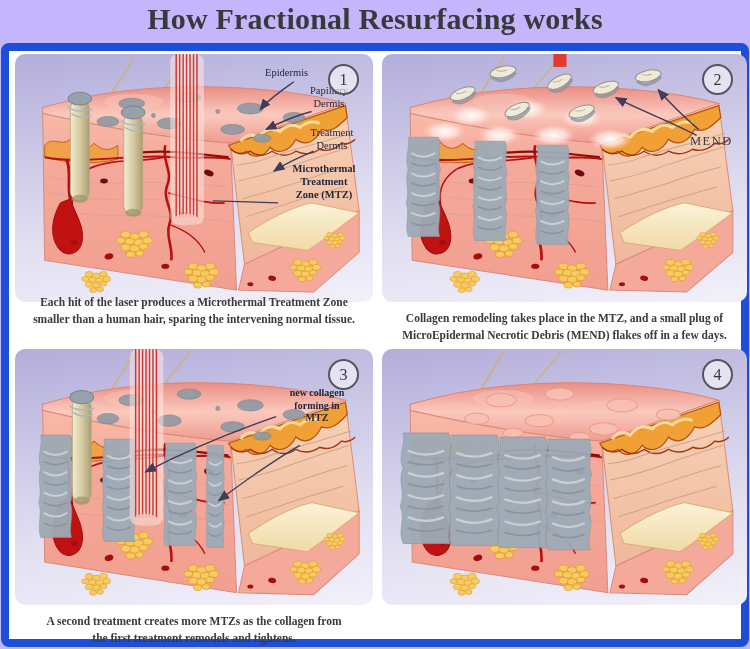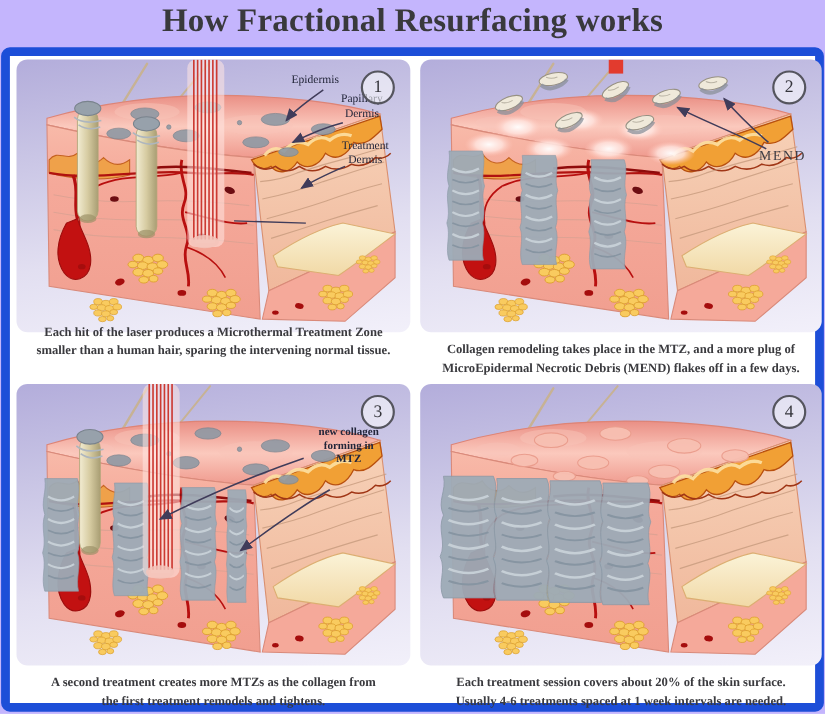--- a/index.html
+++ b/index.html
@@ -234,20 +234,23 @@
           <path d="M300,58 C284,62 270,68 254,76" marker-end="url(#arr)"></path>
           <path d="M302,98 C288,104 274,110 262,118" marker-end="url(#arr)"></path>
           <path d="M266,150 L200,148" stroke-width="1.2"></path>
         </g>
       </svg>
       <div class="lbl" style="left:250px;top:12px">Epidermis</div>
       <div class="lbl c" style="left:284px;top:30px;width:60px">Papillary
 Dermis</div>
       <div class="lbl c" style="left:288px;top:72px;width:58px">Treatment
 Dermis</div>
+      <div class="lbl b c" style="left:262px;top:108px;width:94px">Microthermal
+Treatment
+Zone (MTZ)</div>
       <div class="badge">1</div>
     </div>
     <div class="cap cap1">Each hit of the laser produces a Microthermal Treatment Zone
 smaller than a human hair, sparing the intervening normal tissue.</div>
 
     <div class="panel p2">
       <svg class="art" viewBox="0 0 362 250" preserveAspectRatio="none">
         <use href="#base-block"></use>
         <g>
           <use href="#glow" transform="translate(88,62)"></use>
@@ -274,21 +277,21 @@
           <use href="#mend" transform="translate(198,58) rotate(-18)"></use>
         </g>
         <g stroke="#403c5a" stroke-width="1.4" fill="none">
           <path d="M314,76 C298,62 286,50 274,36" marker-end="url(#arr)"></path>
           <path d="M312,82 C286,68 254,56 232,44" marker-end="url(#arr)"></path>
         </g>
       </svg>
       <div class="lbl mend" style="left:308px;top:70px">MEND</div>
       <div class="badge">2</div>
     </div>
-    <div class="cap cap2">Collagen remodeling takes place in the MTZ, and a more plug of
+    <div class="cap cap2">Collagen remodeling takes place in the MTZ, and a small plug of
 MicroEpidermal Necrotic Debris (MEND) flakes off in a few days.</div>
 
     <div class="panel p3">
       <svg class="art" viewBox="0 0 362 250" preserveAspectRatio="none">
         <use href="#base-block"></use>
         <use href="#ovalsGray"></use>
         <g>
           <use href="#mtz" transform="translate(24,84)"></use>
             <use href="#mtz" transform="translate(88,88)"></use>
           <use href="#mtz" transform="translate(150,92)"></use>
@@ -319,17 +322,15 @@
         <use href="#ovalsPink"></use>
         <g>
           <use href="#mtz" transform="translate(18,82) scale(1.5,1.08)"></use>
           <use href="#mtz" transform="translate(66,84) scale(1.5,1.08)"></use>
           <use href="#mtz" transform="translate(114,86) scale(1.5,1.08)"></use>
           <use href="#mtz" transform="translate(162,88) scale(1.35,1.08)"></use>
         </g>
       </svg>
       <div class="badge">4</div>
     </div>
-    <div class="cap cap4">Each treatment session covers about 20% of the skin surface.
-Usually 4-6 treatments spaced at 1 week intervals are needed.</div>
 
   </div>
 </div>
 
 </body></html>

